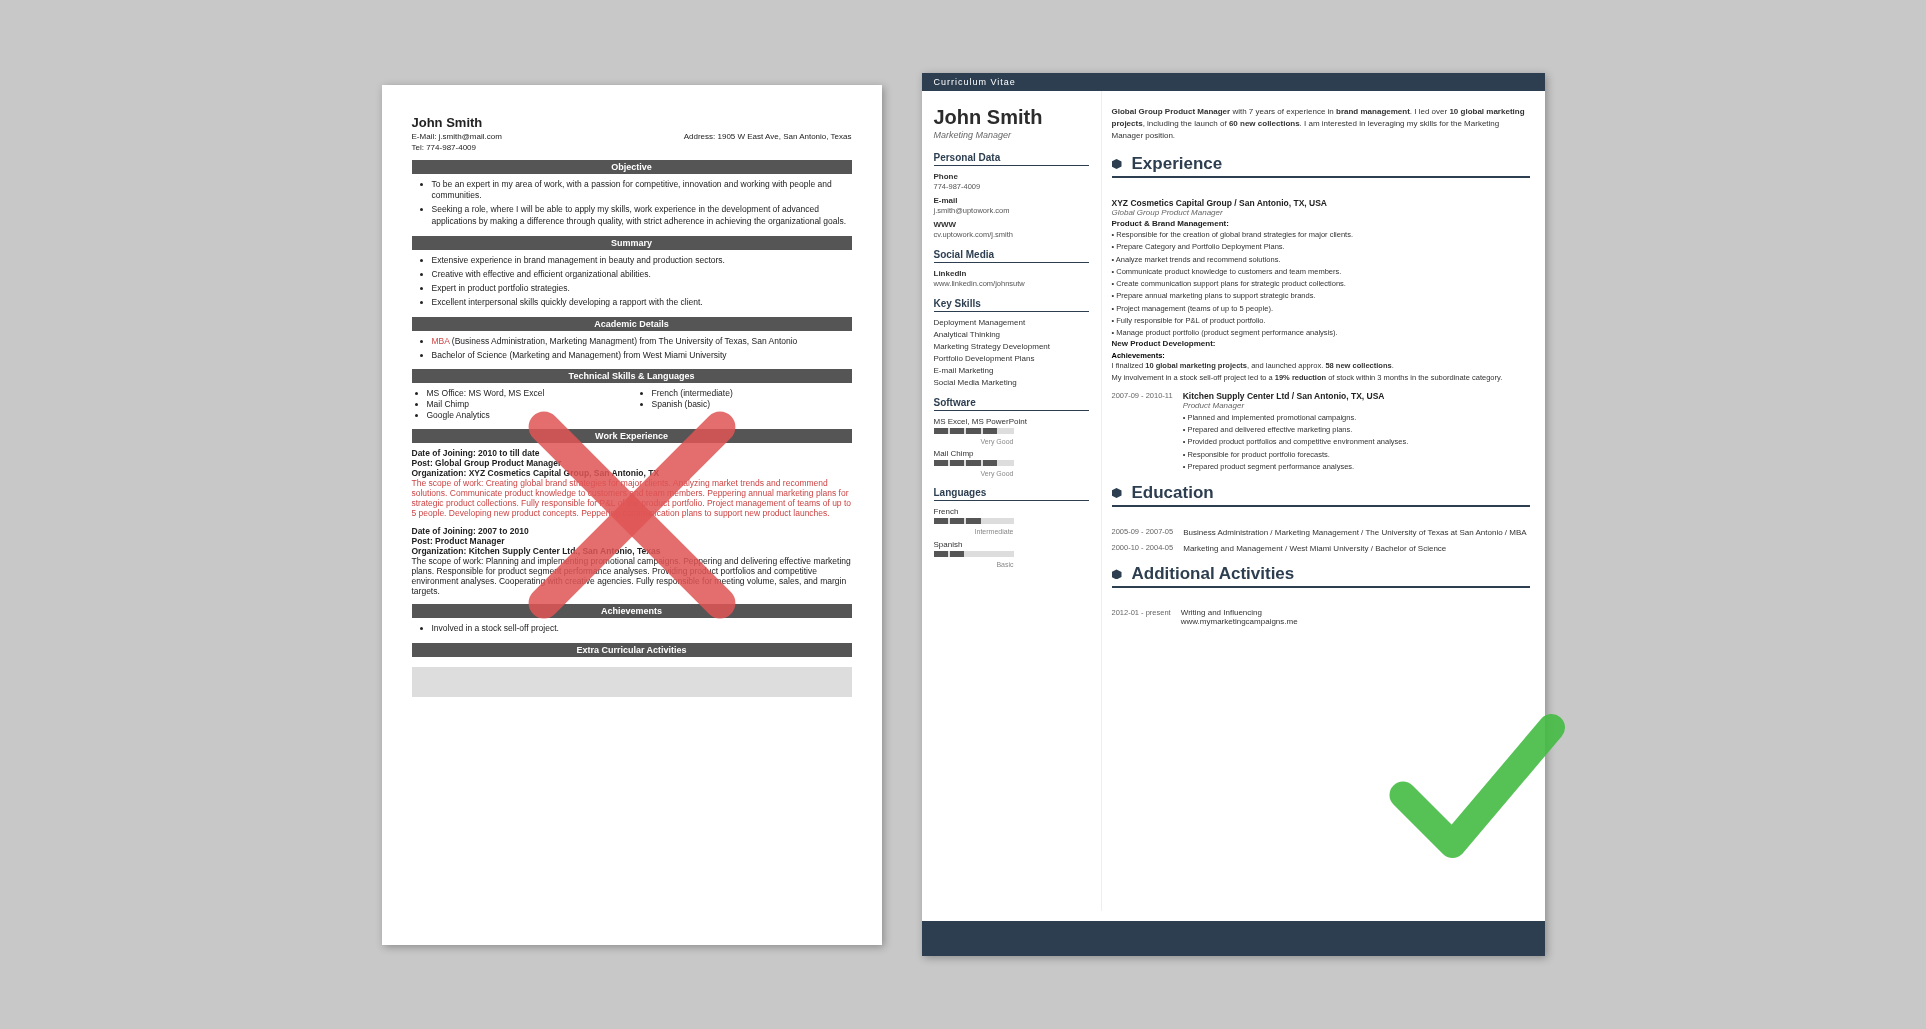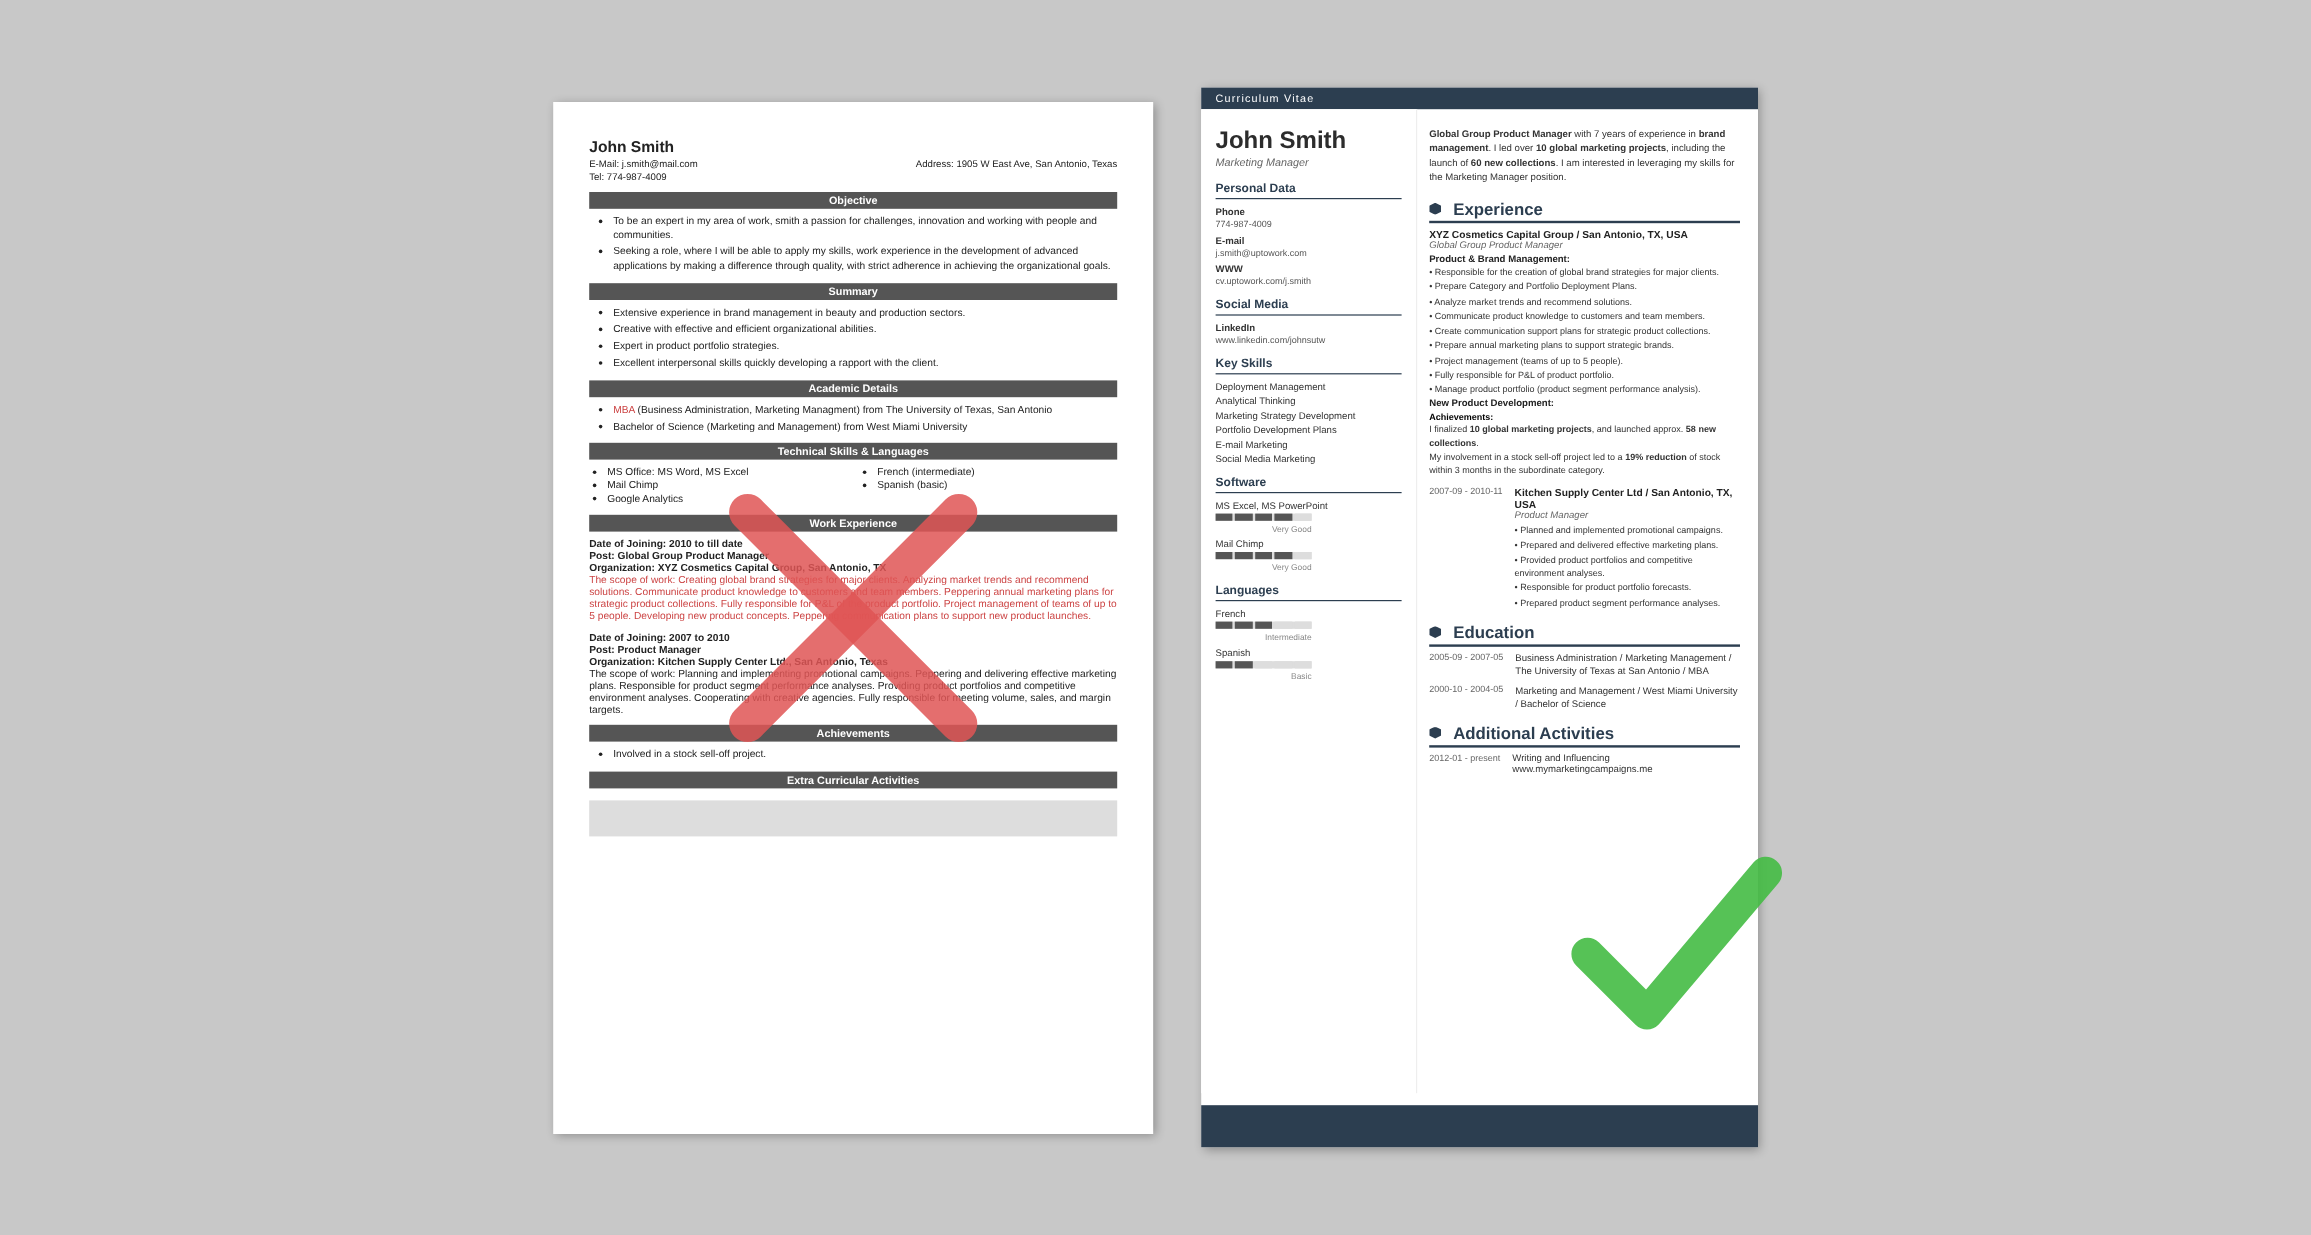--- a/index.html
+++ b/index.html
@@ -90,21 +90,21 @@
       top: 50%;
       left: 50%;
       transform: translate(-50%, -50%);
       width: 220px;
       height: 220px;
       pointer-events: none;
     }
 
     
     .resume-right {
-      width: 464px;
+      width: 623px;
       min-height: 860px;
       background: #fff;
       position: relative;
       font-family: Arial, sans-serif;
       box-shadow: 2px 2px 8px rgba(0,0,0,0.3);
     }
 
     .cv-banner {
       background: #2c3e50;
       color: #fff;
@@ -214,26 +214,26 @@
 
     .right-intro {
       font-size: 8px;
       color: #333;
       line-height: 1.5;
       margin-bottom: 12px;
     }
     .right-intro strong { font-weight: bold; }
 
     .main-section-title {
-      font-size: 14px;
+      font-size: 17px;
       font-weight: bold;
       color: #2c3e50;
       border-bottom: 2px solid #2c3e50;
       padding-bottom: 2px;
-      margin-bottom: 4px;
+      margin-bottom: 20px;
       margin-top: 10px;
       display: flex;
       align-items: center;
       gap: 5px;
     }
 
     .section-dot {
       width: 10px;
       height: 10px;
       background: #2c3e50;
@@ -356,21 +356,21 @@
   <div class="resume-left">
     <div class="header-name">John Smith</div>
     <div class="header-contact">
       <span>E-Mail: j.smith@mail.com</span>
       <span>Address: 1905 W East Ave, San Antonio, Texas</span>
     </div>
     <div class="header-tel">Tel: 774-987-4009</div>
 
     <div class="section-title">Objective</div>
     <ul class="bullet-list">
-      <li>To be an expert in my area of work, smith a passion for challenges, innovation and working with people and communities.</li>
+      <li>To be an expert in my area of work, with a passion for competitive, innovation and working with people and communities.</li>
       <li>Seeking a role, where I will be able to apply my skills, work experience in the development of advanced applications by making a difference through quality, with strict adherence in achieving the organizational goals.</li>
     </ul>
 
     <div class="section-title">Summary</div>
     <ul class="bullet-list">
       <li>Extensive experience in brand management in beauty and production sectors.</li>
       <li>Creative with effective and efficient organizational abilities.</li>
       <li>Expert in product portfolio strategies.</li>
       <li>Excellent interpersonal skills quickly developing a rapport with the client.</li>
     </ul>

